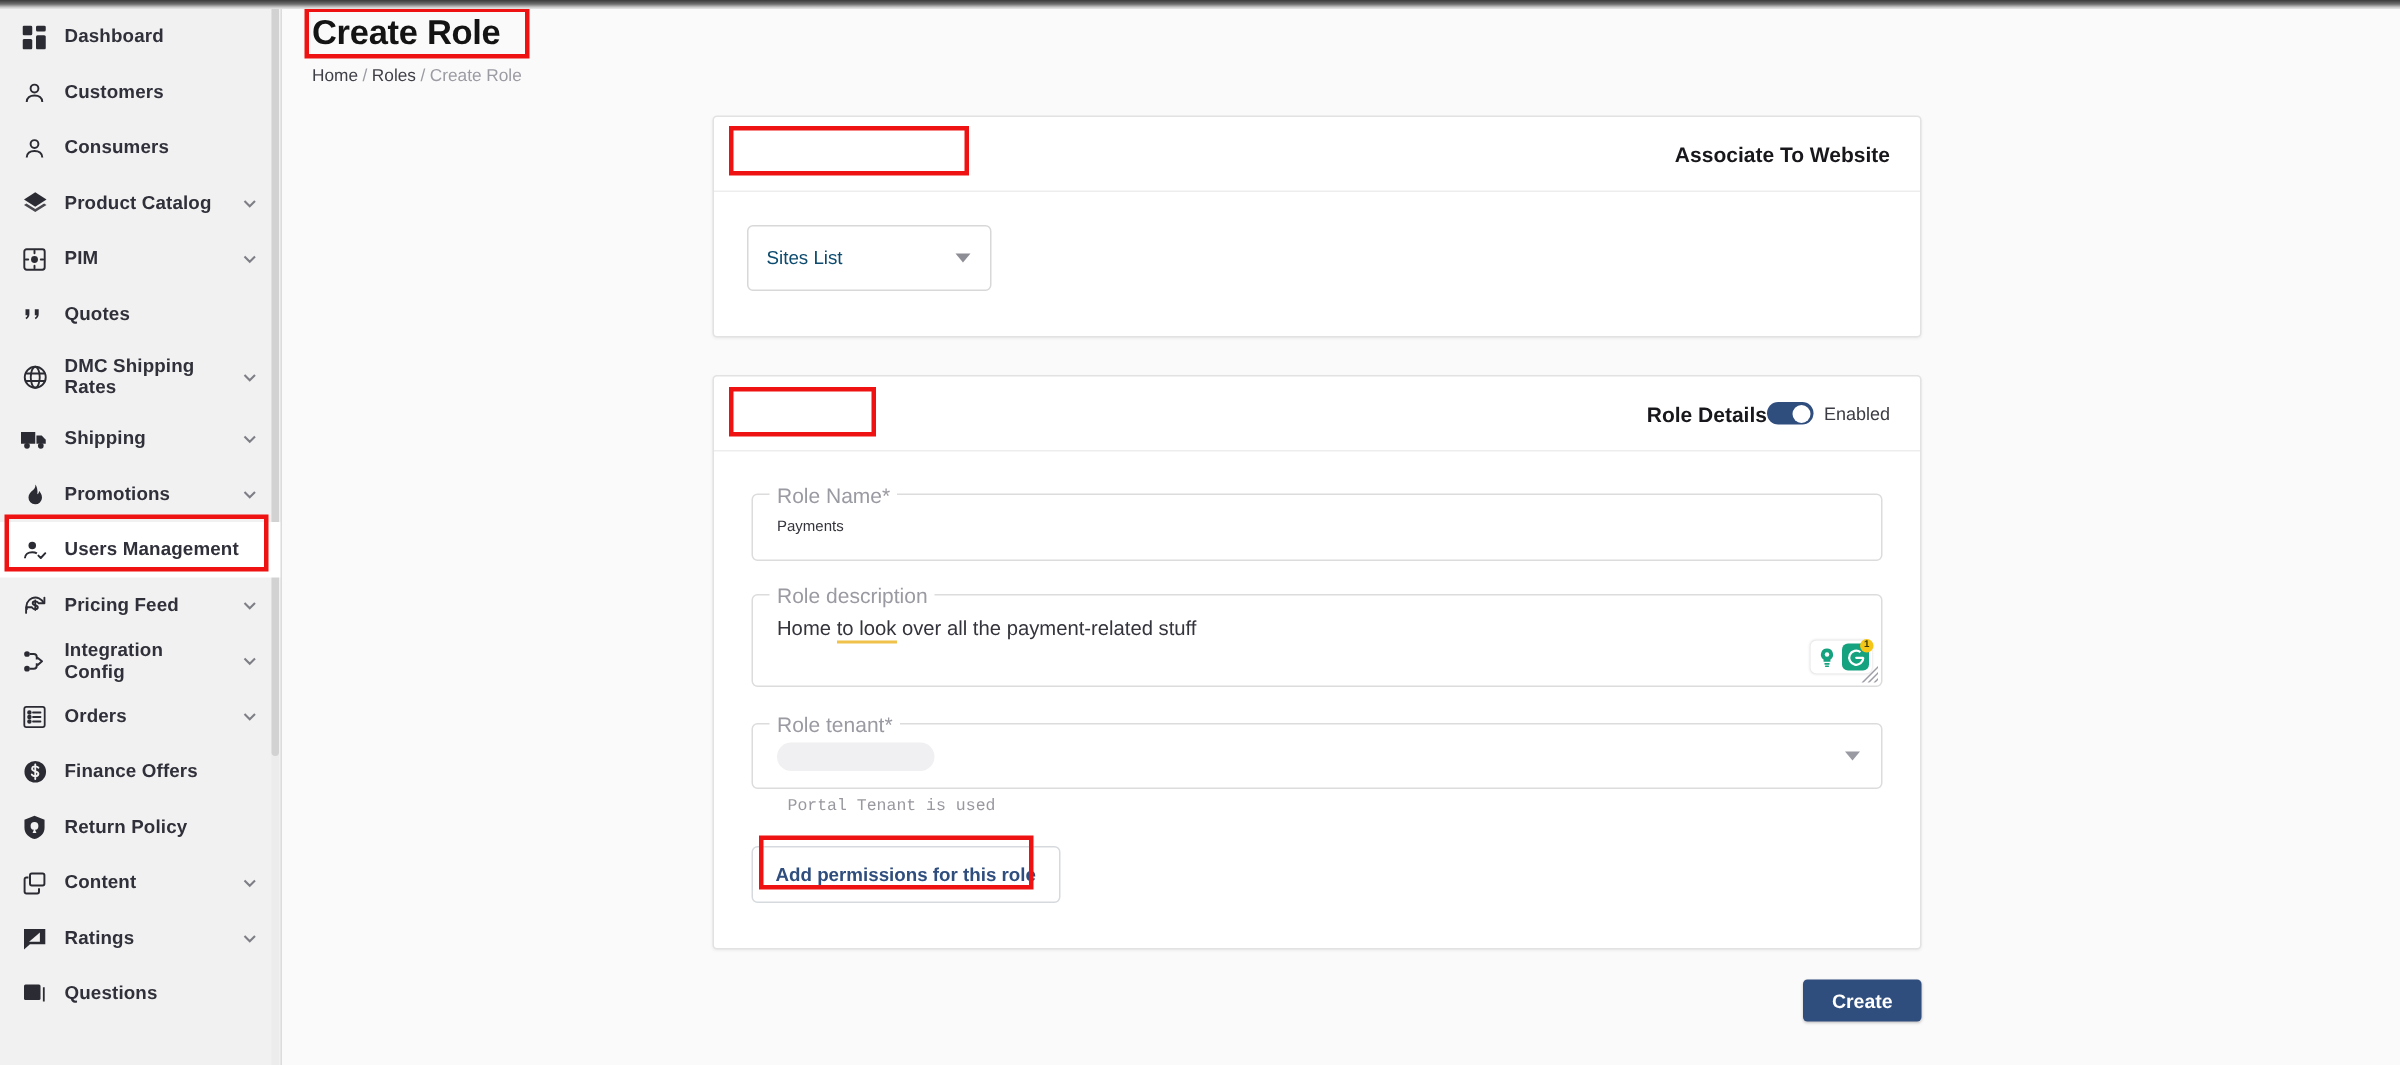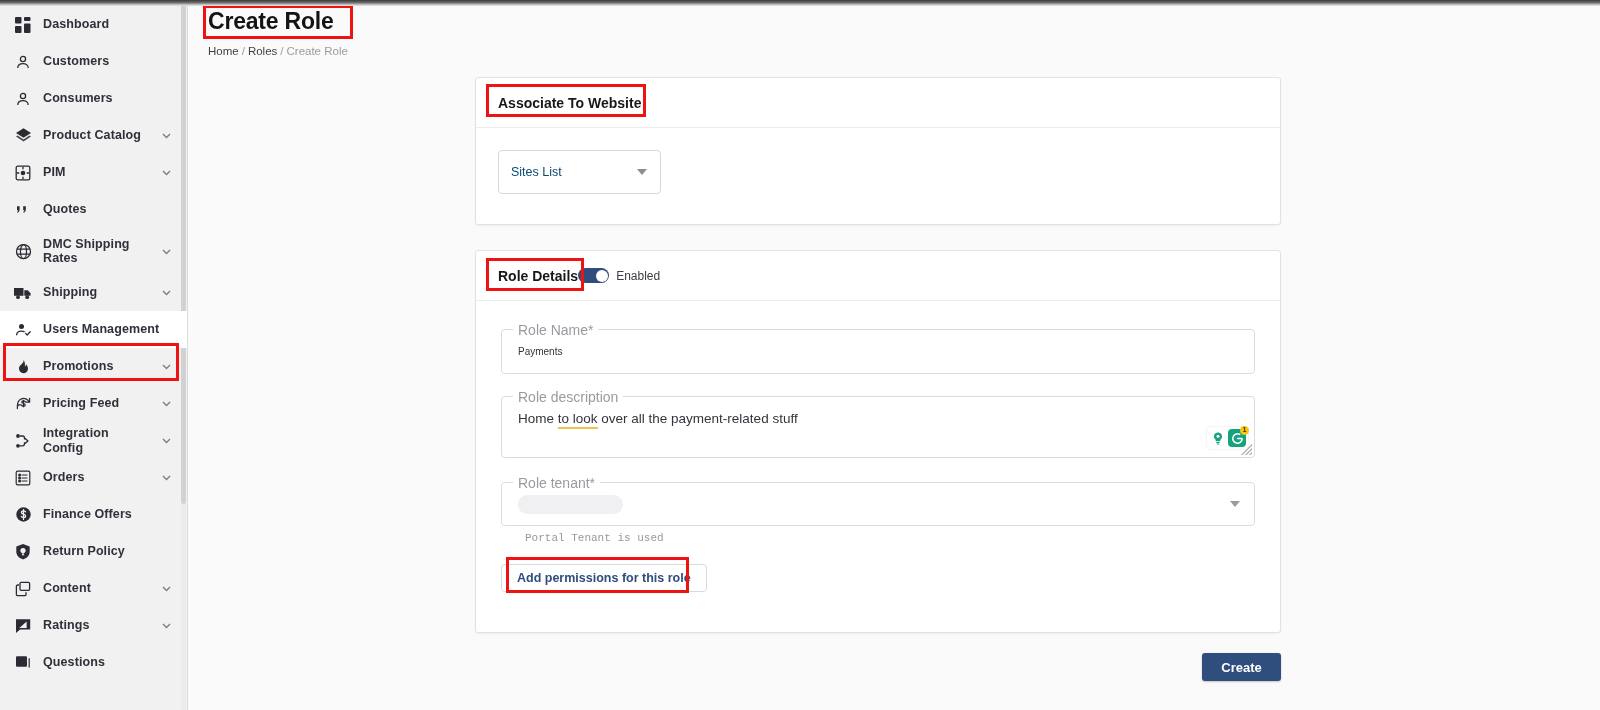--- a/index.html
+++ b/index.html
@@ -122,21 +122,21 @@
     position: absolute;
     background: #ffffff;
     border: 1px solid #e2e2e2;
     border-radius: 3px;
     box-shadow: 0 1px 2px rgba(0,0,0,.05);
   }
   .card-head {
     height: 50px;
     display: flex;
     align-items: center;
-    justify-content: flex-start;
+    justify-content: flex-end;
     padding: 0 20px 0 22px;
     border-bottom: 1px solid #ededed;
   }
   .card-title {
     font-size: 14px;
     font-weight: 700;
     color: #18181c;
   }
   .card-body { padding: 22px 22px 22px 22px; }
 
@@ -275,21 +275,21 @@
     font-size: 11px;
     color: #98989f;
     margin: 6px 0 0 24px;
     font-family: Liberation Mono, monospace;
   }
 
   
   .btn-outline {
     display: inline-flex;
     align-items: center; justify-content: center;
-    height: 28px;
+    height: 38px;
     padding: 0 15px;
     border: 1px solid #d6d9de;
     border-radius: 4px;
     background: #fff;
     color: #2f4d7d;
     font-size: 12.5px;
     font-weight: 700;
     cursor: pointer;
   }
 
@@ -420,43 +420,43 @@
           </svg>
         </span>
       <span class="nav-label">Shipping</span>
       <span class="chev">
           <svg width="11" height="11" viewBox="0 0 11 11" fill="none" stroke="currentColor" stroke-width="1.4">
             <path d="M2 4l3.5 3.5L9 4"></path>
           </svg>
         </span>
     </div>
 
+    <div class="nav-item">
+      <span class="ico">
+          <svg width="16" height="16" viewBox="0 0 16 16" fill="currentColor">
+            <path d="M8.6 1c.2 2.2-.9 3-1.9 4C5.4 6.2 4 7.4 4 9.6A4.5 4.5 0 0013 9.8c0-2.1-1-3.4-2-4.6.1 1.2-.4 2-1.1 2.3.4-2.6-.3-5.1-1.3-6.5z"></path>
+          </svg>
+        </span>
+      <span class="nav-label">Promotions</span>
+      <span class="chev">
+          <svg width="11" height="11" viewBox="0 0 11 11" fill="none" stroke="currentColor" stroke-width="1.4">
+            <path d="M2 4l3.5 3.5L9 4"></path>
+          </svg>
+        </span>
+    </div>
+
     <div class="nav-item active">
       <span class="ico">
           <svg width="17" height="16" viewBox="0 0 17 16" fill="none" stroke="currentColor" stroke-width="1.3">
             <circle cx="6.5" cy="4.6" r="2.5" fill="currentColor" stroke="none"></circle>
             <path d="M1.6 13.2c0-2.7 2.2-4.1 4.9-4.1 1.2 0 2.3.3 3.1.8"></path>
             <path d="M10.6 11.4l1.6 1.6 3-3.2" stroke-linecap="round" stroke-linejoin="round"></path>
           </svg>
         </span>
       <span class="nav-label">Users Management</span>
-    </div>
-
-    <div class="nav-item">
-      <span class="ico">
-          <svg width="16" height="16" viewBox="0 0 16 16" fill="currentColor">
-            <path d="M8.6 1c.2 2.2-.9 3-1.9 4C5.4 6.2 4 7.4 4 9.6A4.5 4.5 0 0013 9.8c0-2.1-1-3.4-2-4.6.1 1.2-.4 2-1.1 2.3.4-2.6-.3-5.1-1.3-6.5z"></path>
-          </svg>
-        </span>
-      <span class="nav-label">Promotions</span>
-      <span class="chev">
-          <svg width="11" height="11" viewBox="0 0 11 11" fill="none" stroke="currentColor" stroke-width="1.4">
-            <path d="M2 4l3.5 3.5L9 4"></path>
-          </svg>
-        </span>
     </div>
 
     <div class="nav-item">
       <span class="ico">
           <svg width="17" height="17" viewBox="0 0 17 17" fill="none" stroke="currentColor" stroke-width="1.25">
             <path d="M14.2 7.2A6 6 0 103 11.6"></path>
             <path d="M14.6 3.4v3.8h-3.8M2.4 13.6V9.8h3.8" stroke-linecap="round" stroke-linejoin="round"></path>
             <path d="M8.5 5.3v6.4M10.2 6.6c-.4-.5-1-.8-1.7-.8-1 0-1.7.5-1.7 1.3 0 1.9 3.4.9 3.4 2.8 0 .8-.8 1.3-1.7 1.3-.8 0-1.4-.3-1.8-.9" stroke-linecap="round"></path>
           </svg>
         </span>

